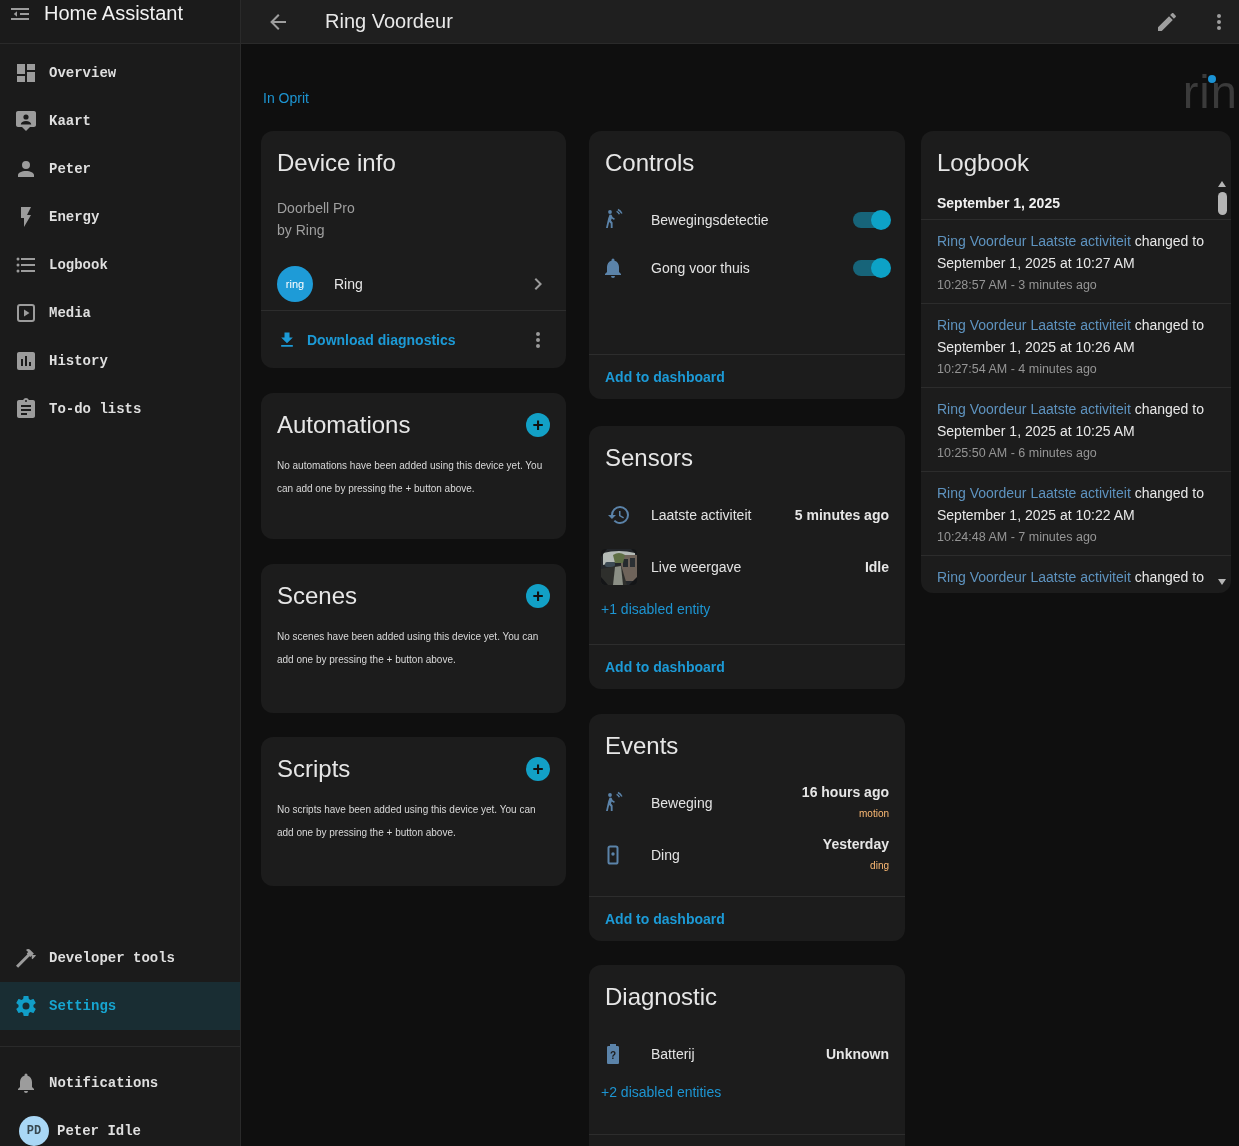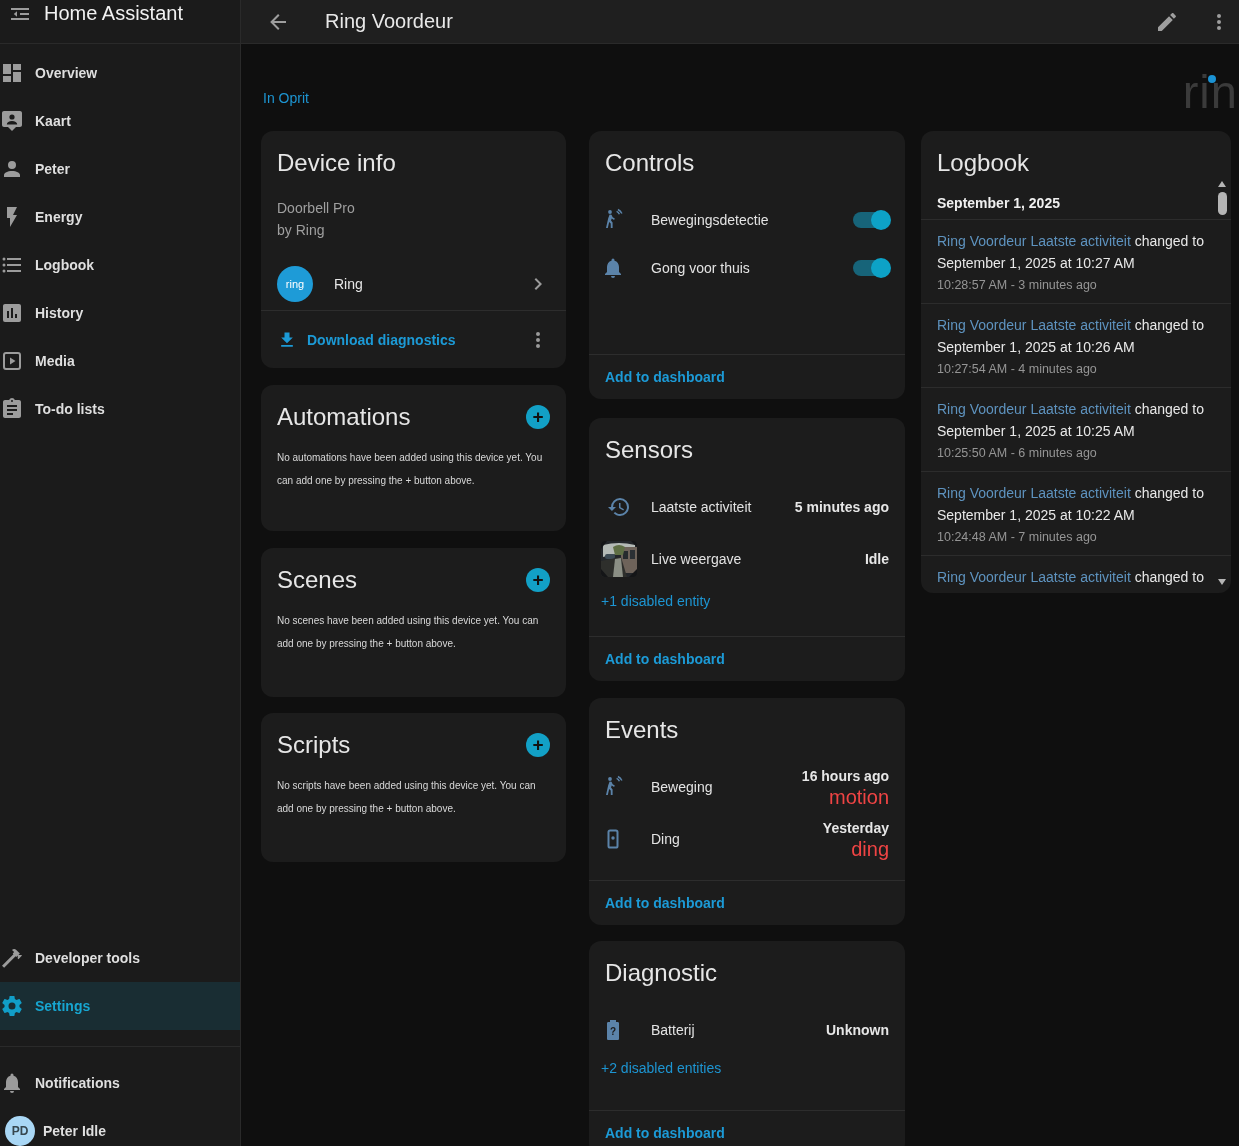--- a/index.html
+++ b/index.html
@@ -9,21 +9,21 @@
   .app { position:relative; width:1239px; height:1146px; }
 
   
   .sidebar { position:absolute; left:0; top:0; width:241px; height:1146px;
     background:#1b1b1b; border-right:1px solid #2a2a2a; overflow:hidden; }
   .sb-header { height:44px; display:flex; align-items:center; padding:0 0 16px 8px;
     border-bottom:1px solid #2a2a2a; }
   .sb-toggle { width:24px; height:24px; color:#9c9c9c; cursor:pointer; }
   .sb-title { margin-left:12px; font-size:20px; font-weight:500; color:#f1f1f1; }
   .sb-nav { padding-top:5px; }
-  .sb-item { height:48px; display:flex; align-items:center; padding-left:0; cursor:pointer; }
+  .sb-item { height:48px; display:flex; align-items:center; padding-left:14px; cursor:pointer;font-family:Liberation Mono, monospace; }
   .sb-icon { width:24px; height:24px; color:#9c9c9c; flex:none; }
   .sb-icon svg, .sb-toggle svg, .icon24 svg { width:100%; height:100%; display:block; }
   .sb-label { margin-left:11px; font-size:14px; font-weight:600; color:#dfdfdf; }
   .sb-bottom { position:absolute; left:0; top:934px; width:100%; }
   .sb-item.active { background:rgba(17,158,200,0.14); }
   .sb-item.active .sb-icon { color:#119ec8; }
   .sb-item.active .sb-label { color:#17a5d0; }
   .sb-divider { border-top:1px solid #2a2a2a; margin:16px 0 12px; }
   .avatar { width:30px; height:30px; border-radius:50%; background:#a9d7f5; color:#37474f;
     font-size:12px; font-weight:700; display:flex; align-items:center; justify-content:center; flex:none; margin-left:5px;}
@@ -39,21 +39,21 @@
   .tb-edit { margin-right:28px; }
 
   .content { position:relative; height:1102px; background:#0f0f0f; overflow:hidden; }
   .breadcrumb { position:absolute; left:22px; top:46px; font-size:14px; color:#1d95d2; cursor:pointer; }
 
   .watermark { position:absolute; top:24px; right:-26px; font-size:47px; color:#3b3b3b;
     letter-spacing:1px; line-height:1; }
   .wm-dot { position:absolute; left:25px; top:7px; width:8px; height:8px; border-radius:50%;
     background:#1b93d4; }
 
-  .col { position:absolute; top:87px; display:flex; flex-direction:column; }
+  .col { position:absolute; top:87px; display:flex; flex-direction:column;gap:8px; }
   .col1 { left:20px;  width:305px; }
   .col2 { left:348px; width:316px; }
   .col3 { left:680px; width:310px; }
 
   .card { background:#1c1c1c; border-radius:12px; position:relative; overflow:hidden;
     display:flex; flex-direction:column; }
   .card h2 { margin:16px 16px 0; font-size:24px; font-weight:400; line-height:32px; color:#e6e6e6; }
   .card-head { display:flex; align-items:center; justify-content:space-between; margin:16px 16px 0; }
   .card-head h2 { margin:0; }
   .plus-btn { width:24px; height:24px; border-radius:50%; background:#12a0c6; color:#121212;
@@ -80,21 +80,21 @@
   .rows { display:flex; flex-direction:column; }
   .entity-row { display:flex; align-items:center; height:48px; padding:0 16px 0 12px; }
   .entity-icon { width:24px; height:24px; color:#5b83a9; flex:none; margin-right:26px; }
   .entity-icon svg { width:100%; height:100%; display:block; }
   .iconbox { width:36px; height:36px; flex:none; margin-right:14px; display:flex;
     align-items:center; justify-content:center; }
   .iconbox .entity-icon { margin-right:0; }
   .entity-label { font-size:14px; color:#e3e3e3; flex:1; }
   .entity-value { font-size:14px; font-weight:600; color:#e6e6e6; text-align:right; }
   .ev-val { text-align:right; line-height:21px; }
-  .ev-sub { font-size:20px; color:#ef4444; font-weight:400; }
+  .ev-sub { font-size:10px; color:#fdba74; font-weight:400; }
   .thumb { width:36px; height:36px; border-radius:4px; overflow:hidden; flex:none; cursor:pointer; }
   .disabled-link { margin:6px 16px 0 12px; font-size:14px; color:#1d95d2; cursor:pointer; }
 
   .toggle { position:relative; width:36px; height:16px; border-radius:8px; background:#176479;
     margin-left:auto; cursor:pointer; flex:none; }
   .toggle .knob { position:absolute; right:-2px; top:-2px; width:20px; height:20px;
     border-radius:50%; background:#0da2c7; }
   .slider { position:relative; margin-left:auto; width:112px; height:20px; cursor:pointer; flex:none; }
   .slider .track { position:absolute; left:0; right:6px; top:8px; height:3px; background:#1195bc; border-radius:2px; }
   .slider .knob { position:absolute; right:0; top:1px; width:18px; height:18px; border-radius:50%; background:#1195bc; }
@@ -185,35 +185,35 @@
       <div class="sb-item">
         <span class="sb-icon">
             <svg viewBox="0 0 24 24" fill="currentColor">
               <path d="M7,5H21V7H7V5M7,13V11H21V13H7M4,4.5A1.5,1.5 0 0,1 5.5,6A1.5,1.5 0 0,1 4,7.5A1.5,1.5 0 0,1 2.5,6A1.5,1.5 0 0,1 4,4.5M4,10.5A1.5,1.5 0 0,1 5.5,12A1.5,1.5 0 0,1 4,13.5A1.5,1.5 0 0,1 2.5,12A1.5,1.5 0 0,1 4,10.5M7,19V17H21V19H7M4,16.5A1.5,1.5 0 0,1 5.5,18A1.5,1.5 0 0,1 4,19.5A1.5,1.5 0 0,1 2.5,18A1.5,1.5 0 0,1 4,16.5Z"></path>
             </svg>
           </span>
         <span class="sb-label">Logbook</span>
       </div>
       <div class="sb-item">
         <span class="sb-icon">
-            <svg viewBox="0 0 24 24" fill="currentColor">
-              <path d="M19,3H5C3.89,3 3,3.89 3,5V19A2,2 0 0,0 5,21H19A2,2 0 0,0 21,19V5C21,3.89 20.1,3 19,3Z"></path>
-              <path d="M9,17H7V10H9V17M13,17H11V7H13V17M17,17H15V13H17V17Z" fill="#1b1b1b"></path>
-            </svg>
-          </span>
-        <span class="sb-label">History</span>
-      </div>
-      <div class="sb-item">
-        <span class="sb-icon">
             <svg viewBox="0 0 24 24" fill="none" stroke="currentColor" stroke-width="2">
               <rect x="4" y="4" width="16" height="16" rx="2"></rect>
               <path d="M10,15.5V8.5L15.5,12Z" fill="currentColor" stroke="none"></path>
             </svg>
           </span>
         <span class="sb-label">Media</span>
+      </div>
+      <div class="sb-item">
+        <span class="sb-icon">
+            <svg viewBox="0 0 24 24" fill="currentColor">
+              <path d="M19,3H5C3.89,3 3,3.89 3,5V19A2,2 0 0,0 5,21H19A2,2 0 0,0 21,19V5C21,3.89 20.1,3 19,3Z"></path>
+              <path d="M9,17H7V10H9V17M13,17H11V7H13V17M17,17H15V13H17V17Z" fill="#1b1b1b"></path>
+            </svg>
+          </span>
+        <span class="sb-label">History</span>
       </div>
       <div class="sb-item">
         <span class="sb-icon">
             <svg viewBox="0 0 24 24" fill="currentColor">
               <path d="M19,3H14.82C14.4,1.84 13.3,1 12,1C10.7,1 9.6,1.84 9.18,3H5C3.9,3 3,3.9 3,5V19C3,20.1 3.9,21 5,21H19C20.1,21 21,20.1 21,19V5C21,3.9 20.1,3 19,3M12,3A1,1 0 0,1 13,4A1,1 0 0,1 12,5A1,1 0 0,1 11,4A1,1 0 0,1 12,3Z"></path>
               <path d="M7,8H17V10H7V8M7,12H17V14H7V12M7,16H13V18H7V16Z" fill="#1b1b1b"></path>
             </svg>
           </span>
         <span class="sb-label">To-do lists</span>
       </div>

